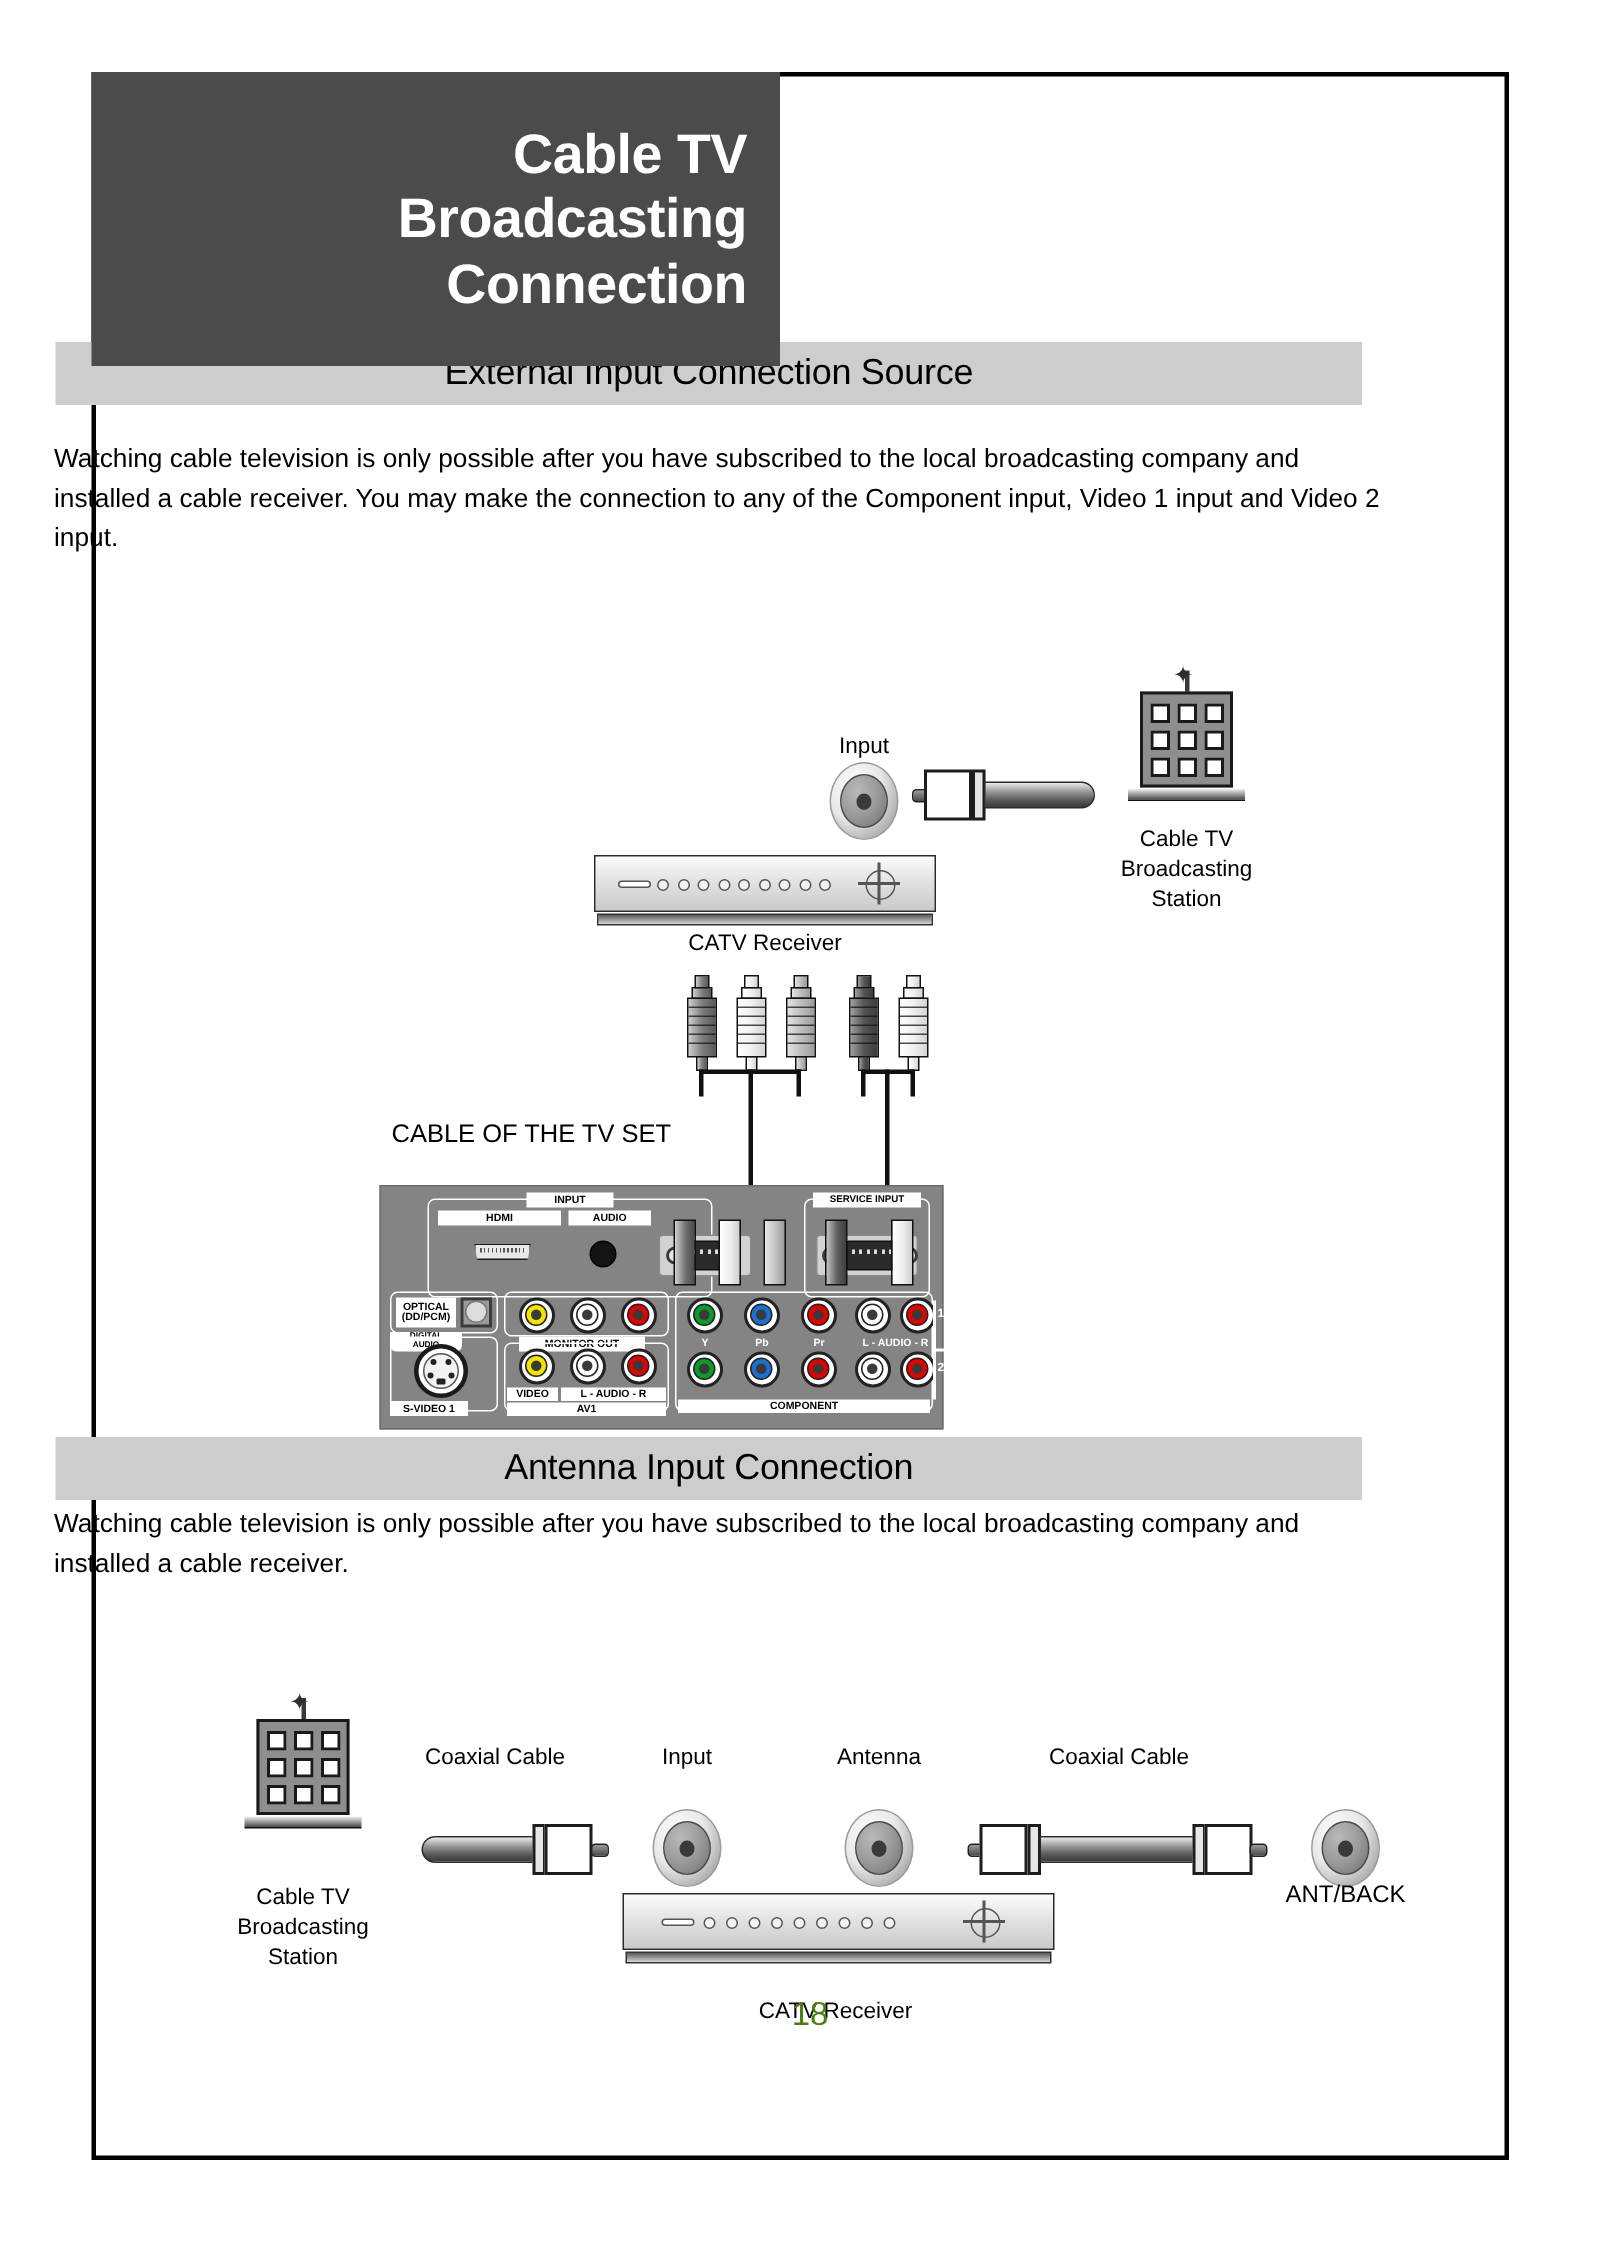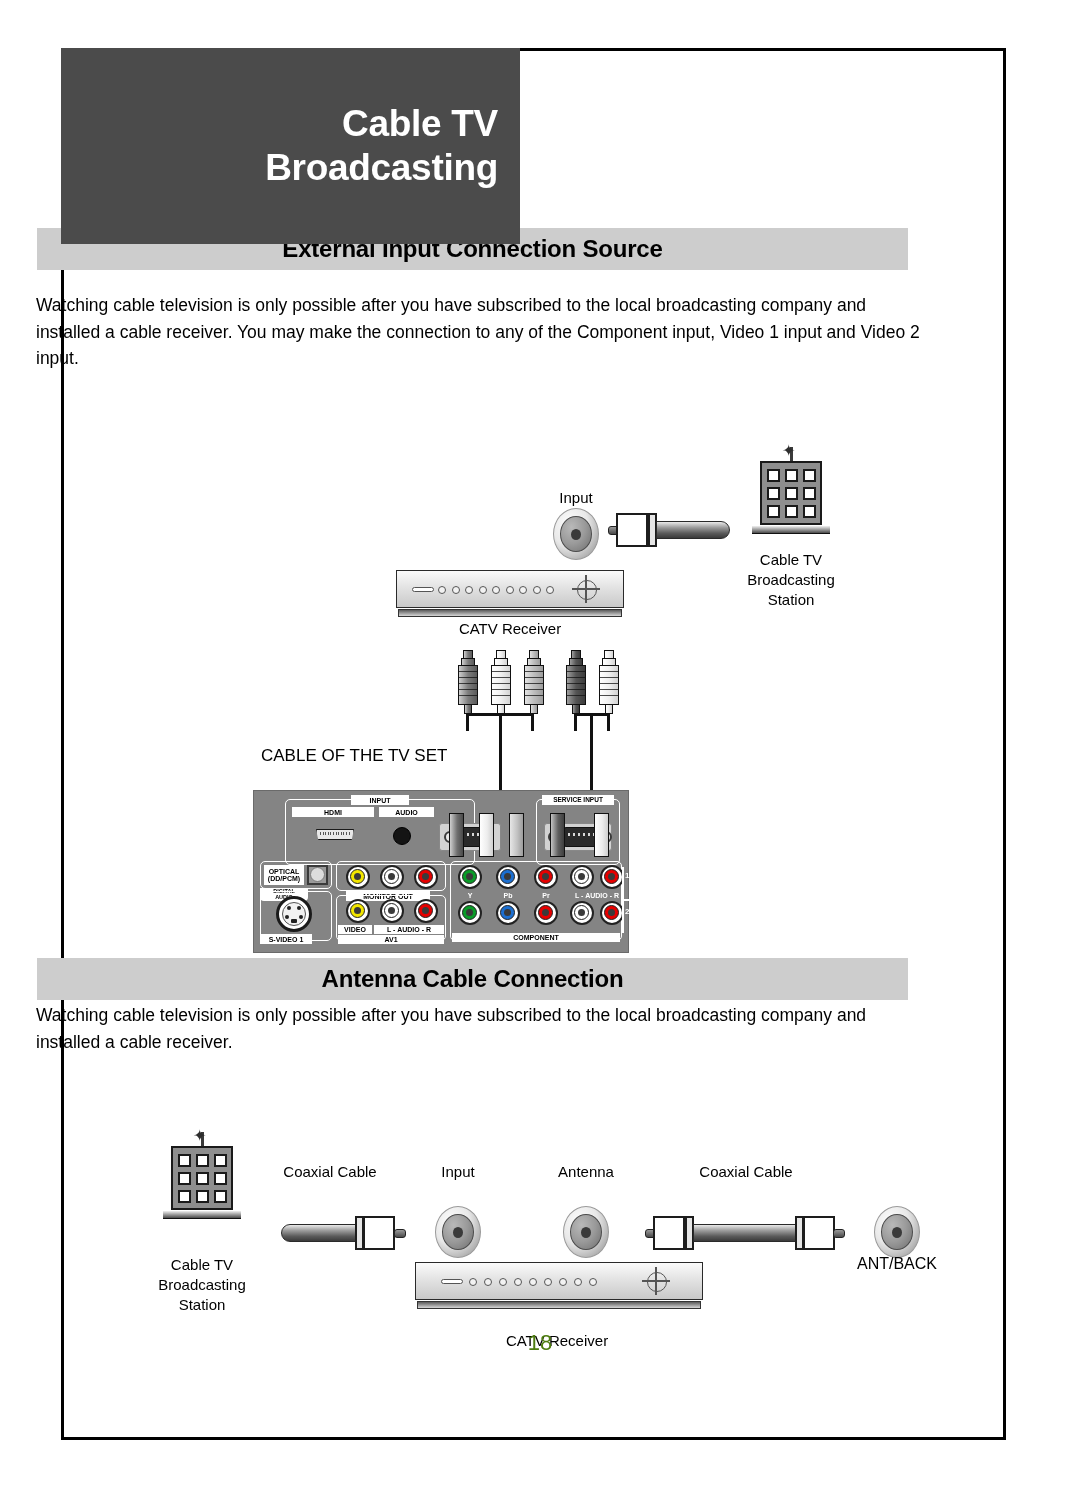--- a/index.html
+++ b/index.html
@@ -8,21 +8,21 @@
   .page{position:absolute;left:61px;top:48px;width:945px;height:1392px;border:3px solid #000;box-sizing:border-box;background:#fff;}
 
   
   .titleblock{position:absolute;left:61px;top:48px;width:459px;height:196px;background:#4b4b4b;z-index:5;
     display:flex;flex-direction:column;align-items:flex-end;justify-content:center;padding-right:22px;box-sizing:border-box;}
   .titleblock .tl{color:#fff;font-size:37px;font-weight:bold;line-height:1.18;letter-spacing:-0.3px;text-align:right;}
 
   
   .sect{position:absolute;left:37px;width:871px;height:42px;background:#cdcdcd;
         display:flex;align-items:center;justify-content:center;}
-  .sect span{font-size:24px;font-weight:bold;color:#000;letter-spacing:-0.2px;}
+  .sect span{font-size:24px;font-weight:normal;color:#000;letter-spacing:-0.2px;}
   #sect1{top:228px;}
   #sect2{top:958px;}
 
   .para{position:absolute;left:36px;width:886px;font-size:17.5px;color:#000;line-height:1.52;}
   #para1{top:292px;}
   #para2{top:1002px;}
 
   .pagenum{position:absolute;left:0;top:1330px;width:100%;text-align:center;font-size:22px;color:#4d7c0f;}
 
   
@@ -94,20 +94,21 @@
   .pnum{position:absolute;color:#fff;font-size:8px;font-weight:bold;}
 </style>
 </head>
 <body>
 
 <div class="page"></div>
 
 <div class="titleblock">
   <div class="tl">Cable TV</div>
   <div class="tl">Broadcasting</div>
+  <div class="tl">Connection</div>
 </div>
 
 <div class="sect" id="sect1">
   <span>External Input Connection Source</span>
 </div>
 <div class="para" id="para1">Watching cable television is only possible after you have subscribed to the local broadcasting company and installed a cable receiver. You may make the connection to any of the Component input, Video 1 input and Video 2 input.</div>
 
 <div class="diag" style="left:0;top:0;width:1080px;height:1px;">
 
   <div class="lbl ctr" style="left:576px;top:489px;">Input</div>
@@ -380,21 +381,21 @@
   </div>
   <div class="ptag" style="left:198px;top:142px;width:168px;height:9px;">COMPONENT</div>
 
   <div class="pnum" style="left:371px;top:80px;">1</div>
   <div class="pnum" style="left:371px;top:116px;">2</div>
   <div style="position:absolute;left:368px;top:76px;width:1.5px;height:66px;background:#fff;"></div>
   <div style="position:absolute;left:368px;top:108px;width:8px;height:1.5px;background:#fff;"></div>
 </div>
 
 <div class="sect" id="sect2">
-  <span>Antenna Cable Connection</span>
+  <span>Antenna Input Connection</span>
 </div>
 <div class="para" id="para2">Watching cable television is only possible after you have subscribed to the local broadcasting company and installed a cable receiver.</div>
 
 <div class="diag" style="left:0;top:0;width:1080px;height:1px;">
 
   <div class="bldg" style="left:163px;top:1132px;">
     <div class="mast"></div>
     <div class="dish">✦</div>
     <div class="body"></div>
     <div class="win" style="left:15px;top:22px;"></div>

